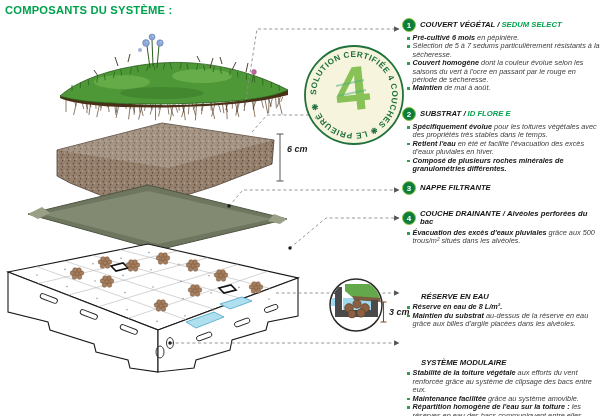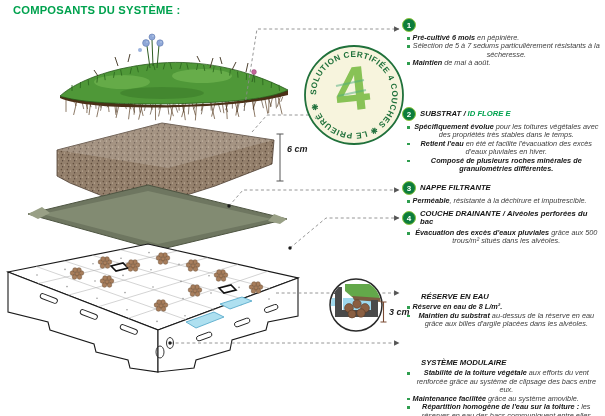--- a/index.html
+++ b/index.html
@@ -1,32 +1,32 @@
 <!DOCTYPE html>
 <html><head>
 <meta charset="utf-8">
 <style>
   html,body{margin:0;padding:0;background:#fff;}
   .canvas{position:relative;width:605px;height:416px;background:#fff;overflow:hidden;
           font-family:"Liberation Sans", sans-serif;}
   .title{position:absolute;left:5px;top:4px;font-size:11.2px;font-weight:bold;
-         color:#00A24E;letter-spacing:.2px;margin-left:8px;}
+         color:#00A24E;letter-spacing:.2px;}
   #diagram{position:absolute;left:0;top:0;}
   #sections{position:absolute;left:0;top:0;width:605px;height:416px;}
   .section{position:absolute;left:402px;width:198px;}
   .head{display:flex;align-items:center;margin-bottom:2px;}
   .num{flex:none;width:12px;height:12px;border-radius:50%;background:#0D7D3C;
        border:1px solid #8DC63F;color:#fff;font-size:8px;font-weight:bold;
        display:flex;align-items:center;justify-content:center;margin-right:4px;}
   .head.nonum{padding-left:19px;margin-top:7px;}
   .htext{font-size:7.7px;font-weight:bold;font-style:italic;color:#141414;line-height:1.1;}
   .htext .t2{margin-left:2px;}
   .htext .t2.green{color:#00A24E;}
   .bullets{padding-left:5px;}
-  .bullet{display:flex;font-size:7.3px;line-height:8.4px;font-style:italic;color:#3D3D3D;text-align:center;}
+  .bullet{display:flex;font-size:7.3px;line-height:8.4px;font-style:italic;color:#3D3D3D;}
   .bm{flex:none;width:2.6px;height:2.6px;background:#2F9E4F;margin:3px 3px 0 0;}
   .bullet b{color:#161616;}
   text.measure{font-size:9px;font-weight:bold;font-style:italic;fill:#1F1F1F;
                font-family:"Liberation Sans", sans-serif;}
   text.ring{font-size:8.2px;font-weight:bold;letter-spacing:.55px;fill:#20713B;
             font-family:"Liberation Sans", sans-serif;}
   text.big4{font-size:62px;font-weight:bold;fill:#7FBE4B;opacity:.92;
             font-family:"Liberation Sans", sans-serif;}
 </style>
 </head>
@@ -375,29 +375,34 @@
       <text class="measure" x="389" y="315">3 cm</text>
     </g>
   </svg>
 
   <div class="title">COMPOSANTS DU SYSTÈME :</div>
 
   <div id="sections">
       <div class="section" style="top: 18px;">
         <div class="head">
           <span class="num">1</span>
+          <span class="htext"><span class="t1">COUVERT VÉGÉTAL /</span><span class="t2 green">SEDUM SELECT</span></span>
         </div>
         <div class="bullets">
           <div class="bullet">
             <span class="bm"></span>
             <span class="bt"><b>Pré-cultivé 6 mois</b> en pépinière.</span>
           </div>
           <div class="bullet">
             <span class="bm"></span>
             <span class="bt">Sélection de 5 à 7 sedums particulièrement résistants à la sécheresse.</span>
+          </div>
+          <div class="bullet">
+            <span class="bm"></span>
+            <span class="bt"><b>Couvert homogène</b> dont la couleur évolue selon les saisons du vert à l'ocre en passant par le rouge en période de sécheresse.</span>
           </div>
           <div class="bullet">
             <span class="bm"></span>
             <span class="bt"><b>Maintien</b> de mai à août.</span>
           </div>
         </div>
       </div>
       <div class="section" style="top: 107px;">
         <div class="head">
           <span class="num">2</span>
@@ -416,26 +421,20 @@
             <span class="bm"></span>
             <span class="bt"><b>Composé de plusieurs roches minérales de granulométries différentes.</b></span>
           </div>
         </div>
       </div>
       <div class="section" style="top: 181px;">
         <div class="head">
           <span class="num">3</span>
           <span class="htext"><span class="t1">NAPPE FILTRANTE</span></span>
         </div>
-        <div class="bullets">
-          <div class="bullet">
-            <span class="bm"></span>
-            <span class="bt"><b>Perméable</b>, résistante à la déchirure et imputrescible.</span>
-          </div>
-        </div>
       </div>
       <div class="section" style="top: 210px;">
         <div class="head">
           <span class="num">4</span>
           <span class="htext"><span class="t1">COUCHE DRAINANTE /</span><span class="t2">Alvéoles perforées du bac</span></span>
         </div>
         <div class="bullets">
           <div class="bullet">
             <span class="bm"></span>
             <span class="bt"><b>Évacuation des excès d'eaux pluviales</b> grâce aux 500 trous/m² situés dans les alvéoles.</span>

